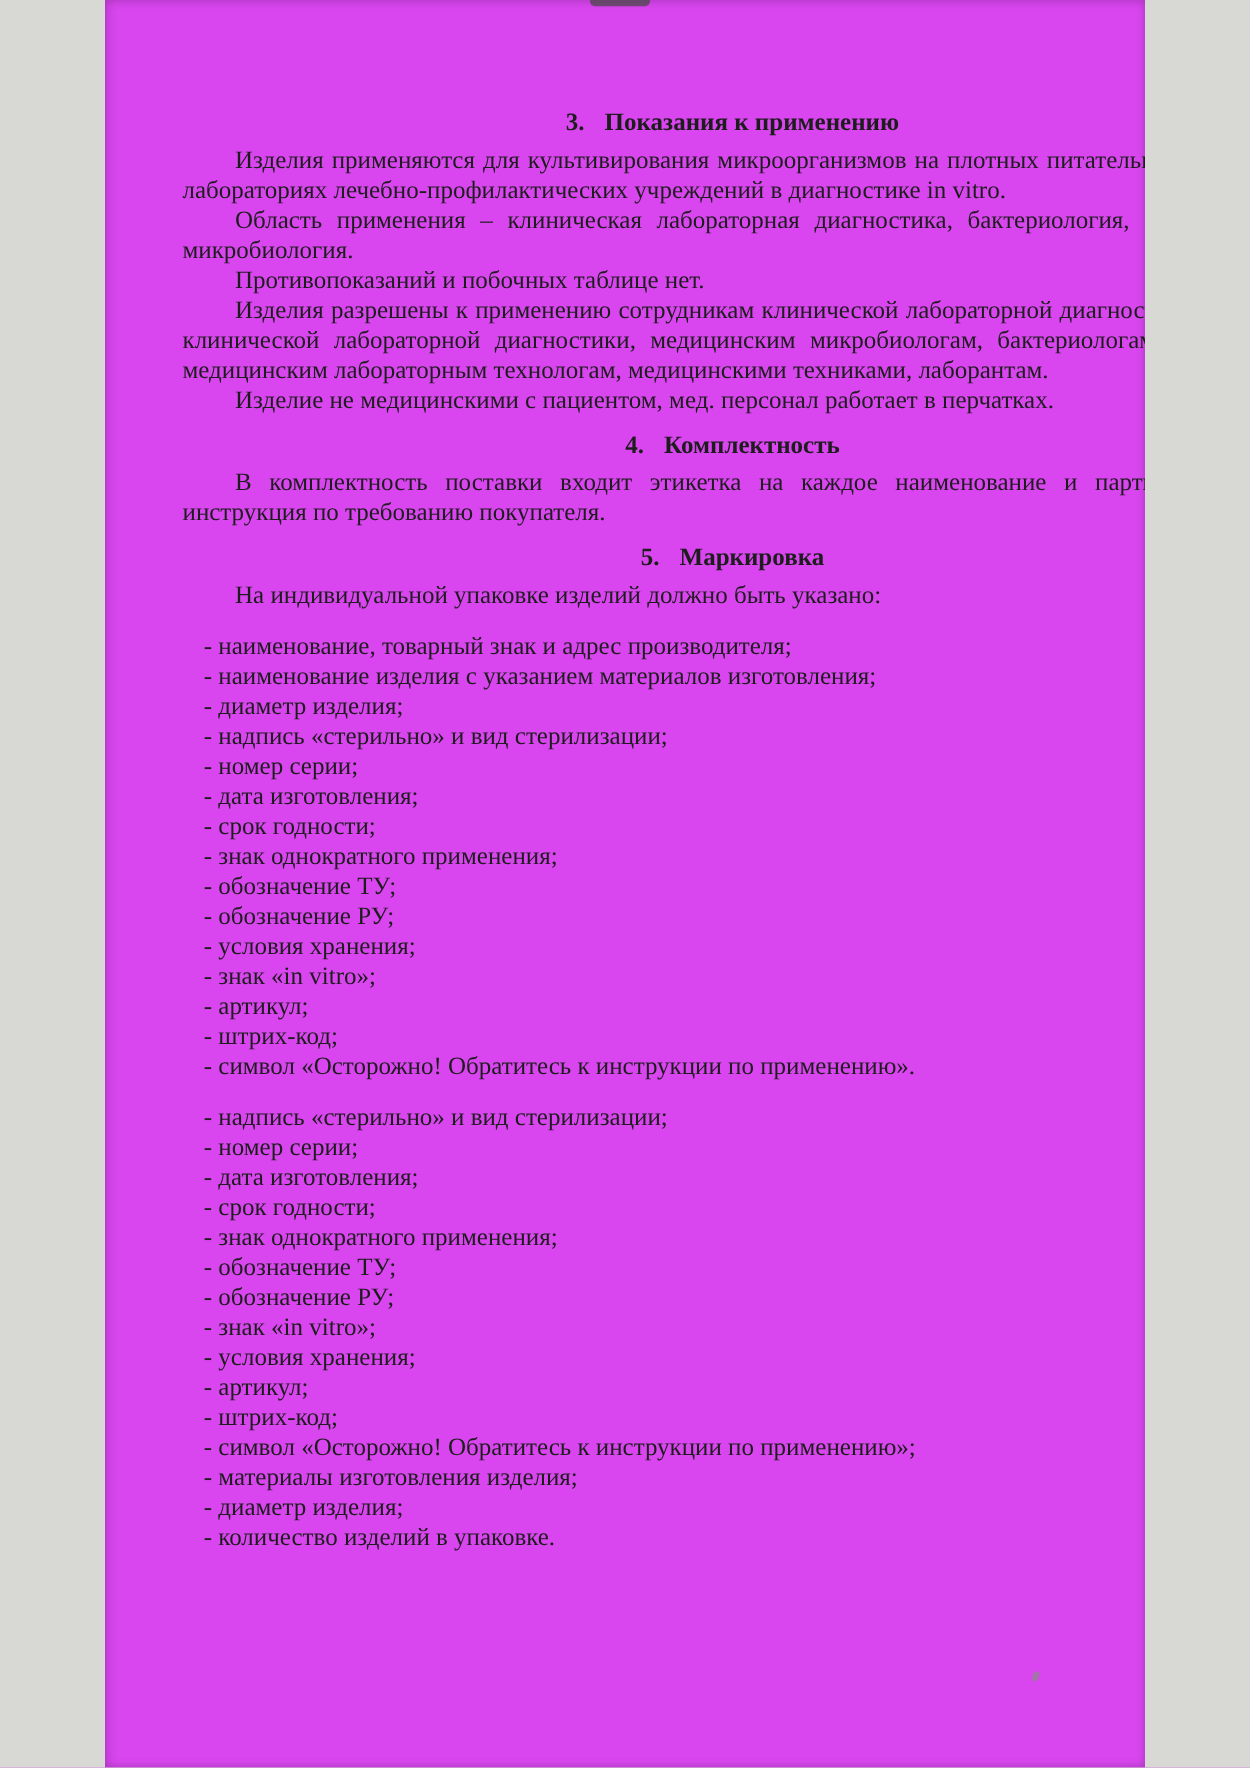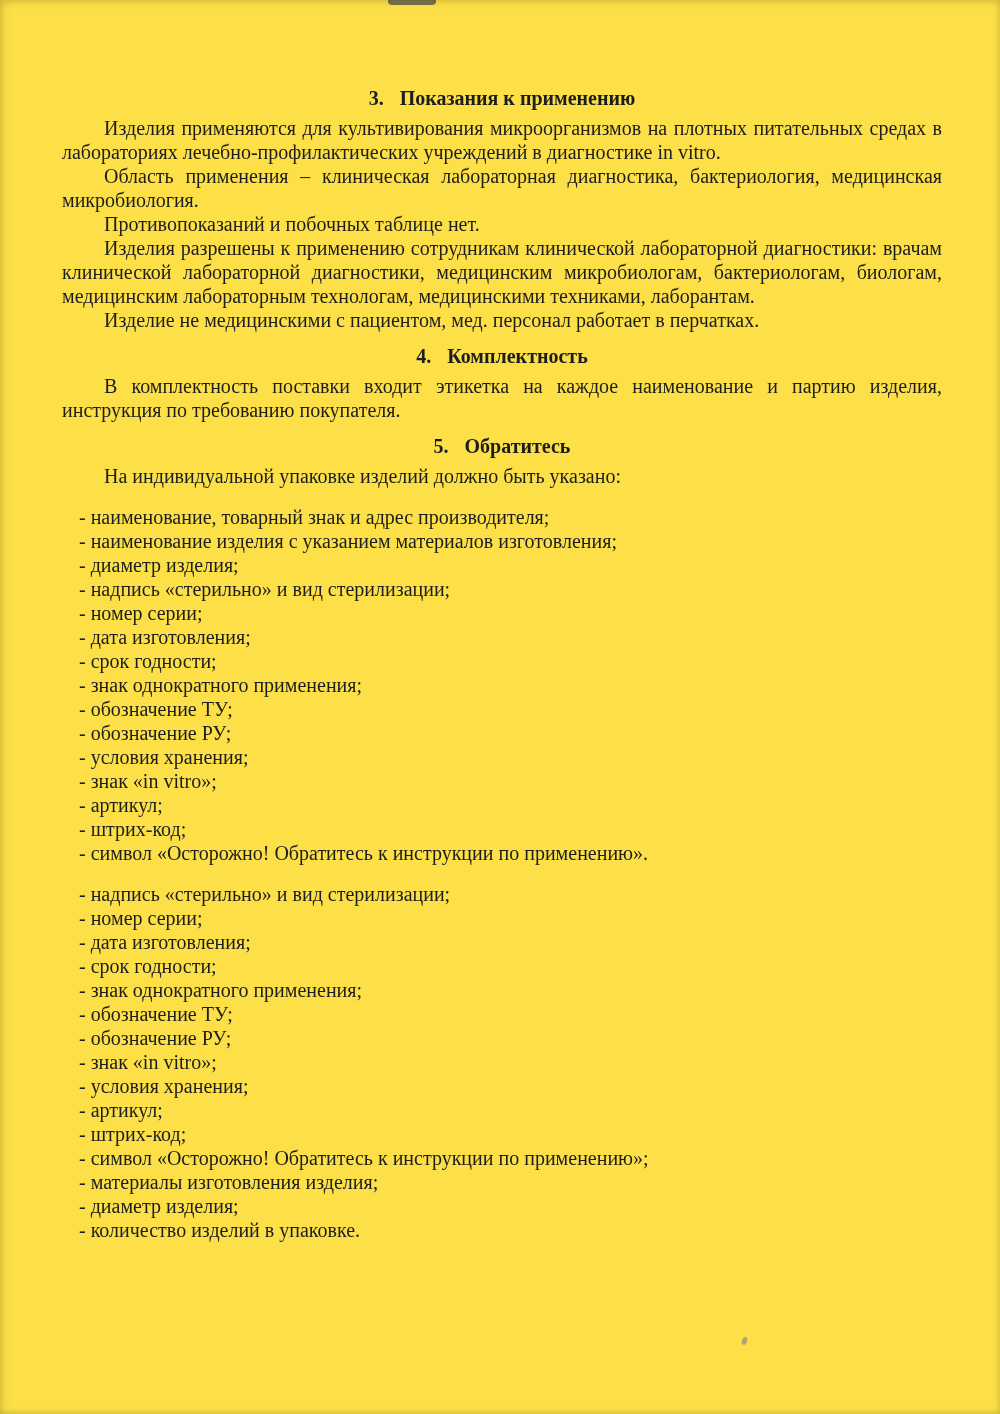--- a/index.html
+++ b/index.html
@@ -2,24 +2,24 @@
 <html><head>
 <meta charset="utf-8">
 <style>
   html, body {
     margin: 0;
     padding: 0;
     background: #d8d8d5;
   }
   .page {
     position: relative;
-    width: 1000px;
+    width: 832px;
     height: 1414px;
     margin: 0 auto;
-    background: #fde047;
+    background: #d946ef;
     box-sizing: border-box;
     padding: 86px 58px 0 62px;
     font-family: "Liberation Serif", "DejaVu Serif", serif;
     color: #1d1d1d;
     box-shadow: inset 4px 0 8px rgba(0,0,0,0.10),
                 inset -3px 0 6px rgba(0,0,0,0.06),
                 inset 0 4px 6px rgba(0,0,0,0.05),
                 inset 0 -3px 5px rgba(0,0,0,0.05);
     overflow: hidden;
   }
@@ -89,21 +89,21 @@
   <div class="scan-smudge-top"></div>
   <div class="content">
       <h2 class="heading"><span class="h-num">3.</span><span class="h-title">Показания к применению</span></h2>
       <p class="para indent">Изделия применяются для культивирования микроорганизмов на плотных питательных средах в лабораториях лечебно-профилактических учреждений в диагностике in vitro.</p>
       <p class="para indent">Область применения – клиническая лабораторная диагностика, бактериология, медицинская микробиология.</p>
       <p class="para indent">Противопоказаний и побочных таблице нет.</p>
       <p class="para indent">Изделия разрешены к применению сотрудникам клинической лабораторной диагностики: врачам клинической лабораторной диагностики, медицинским микробиологам, бактериологам, биологам, медицинским лабораторным технологам, медицинскими техниками, лаборантам.</p>
       <p class="para indent">Изделие не медицинскими с пациентом, мед. персонал работает в перчатках.</p>
       <h2 class="heading"><span class="h-num">4.</span><span class="h-title">Комплектность</span></h2>
       <p class="para indent">В комплектность поставки входит этикетка на каждое наименование и партию изделия, инструкция по требованию покупателя.</p>
-      <h2 class="heading"><span class="h-num">5.</span><span class="h-title">Обратитесь</span></h2>
+      <h2 class="heading"><span class="h-num">5.</span><span class="h-title">Маркировка</span></h2>
       <p class="para indent">На индивидуальной упаковке изделий должно быть указано:</p>
       <div class="list">
         <p class="list-item">- наименование, товарный знак и адрес производителя;</p>
         <p class="list-item">- наименование изделия с указанием материалов изготовления;</p>
         <p class="list-item">- диаметр изделия;</p>
         <p class="list-item">- надпись «стерильно» и вид стерилизации;</p>
         <p class="list-item">- номер серии;</p>
         <p class="list-item">- дата изготовления;</p>
         <p class="list-item">- срок годности;</p>
         <p class="list-item">- знак однократного применения;</p>

